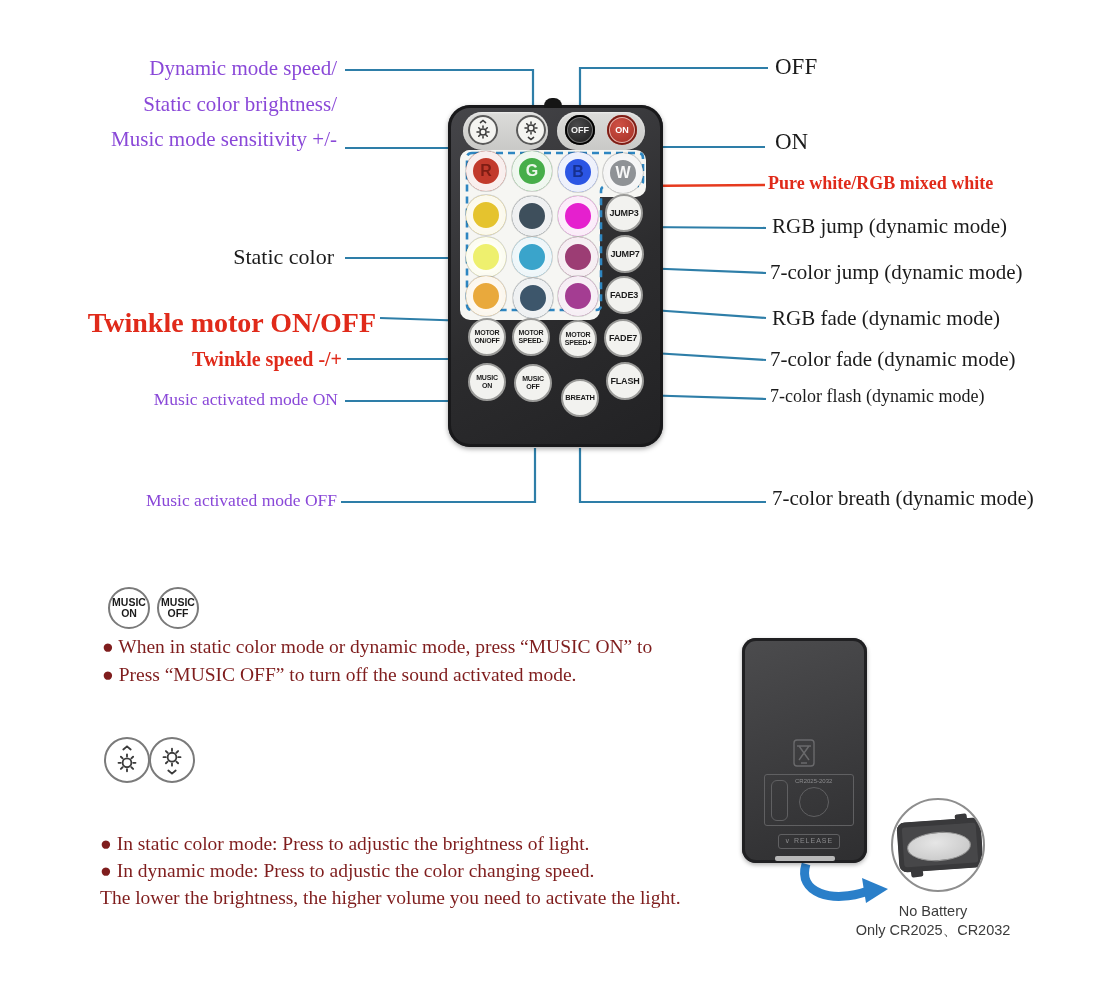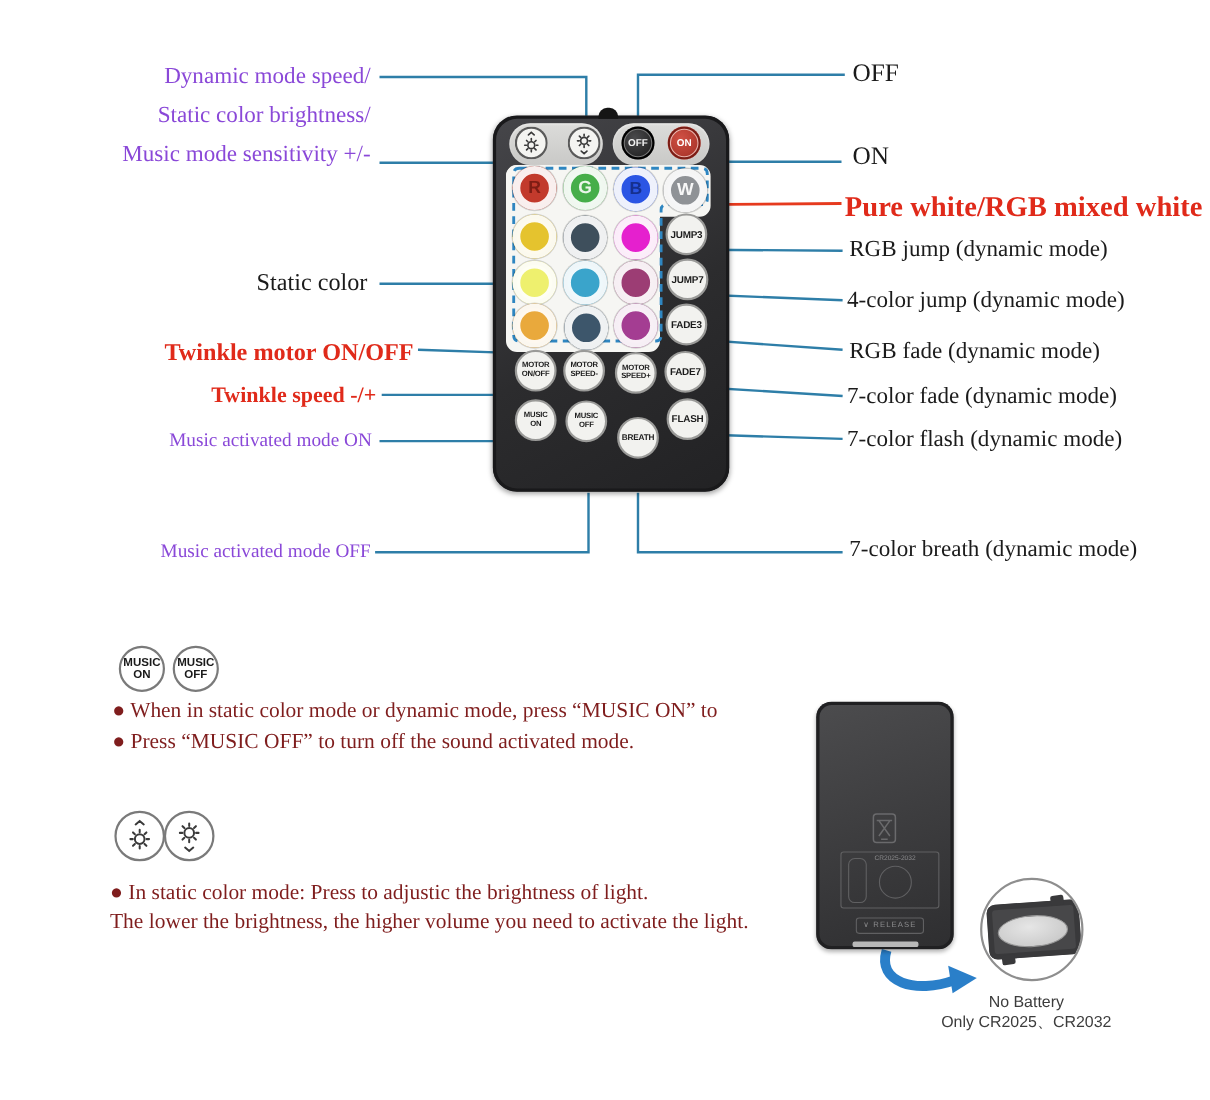--- a/index.html
+++ b/index.html
@@ -81,33 +81,33 @@
     <path d="M806,864 C797,893 832,904 868,891" stroke="#2a7fc9" stroke-width="9" fill="none"></path>
     <path d="M862,878 L888,889 L866,903 Z" fill="#2a7fc9"></path>
   </svg>
 
   <div class="lbl purple" style="right:763px;top:51px;font-size:21px;line-height:35.5px;text-align:right;">
     <div>Dynamic mode speed/</div>
     <div>Static color brightness/</div>
     <div>Music mode sensitivity +/-</div>
   </div>
   <div class="lbl" style="right:766px;top:244px;font-size:22px;">Static color</div>
-  <div class="lbl redlbl" style="right:724px;top:307px;font-size:22px;">Twinkle motor ON/OFF</div>
+  <div class="lbl redlbl" style="right:724px;top:307px;font-size:28px;">Twinkle motor ON/OFF</div>
   <div class="lbl redlbl" style="right:758px;top:348px;font-size:20px;">Twinkle speed -/+</div>
   <div class="lbl purple" style="right:762px;top:389px;font-size:17.5px;">Music activated mode ON</div>
   <div class="lbl purple" style="right:763px;top:490px;font-size:17.5px;">Music activated mode OFF</div>
 
   <div class="lbl" style="left:775px;top:54px;font-size:23px;">OFF</div>
   <div class="lbl" style="left:775px;top:129px;font-size:23px;">ON</div>
-  <div class="lbl redlbl" style="left:768px;top:173px;font-size:26px;">Pure white/RGB mixed white</div>
+  <div class="lbl redlbl" style="left:768px;top:173px;font-size:18px;">Pure white/RGB mixed white</div>
   <div class="lbl" style="left:772px;top:214px;font-size:21px;">RGB jump (dynamic mode)</div>
-  <div class="lbl" style="left:770px;top:260px;font-size:21px;">4-color jump (dynamic mode)</div>
+  <div class="lbl" style="left:770px;top:260px;font-size:21px;">7-color jump (dynamic mode)</div>
   <div class="lbl" style="left:772px;top:306px;font-size:21px;">RGB fade (dynamic mode)</div>
   <div class="lbl" style="left:770px;top:347px;font-size:21px;">7-color fade (dynamic mode)</div>
-  <div class="lbl" style="left:770px;top:386px;font-size:21px;">7-color flash (dynamic mode)</div>
+  <div class="lbl" style="left:770px;top:386px;font-size:18px;">7-color flash (dynamic mode)</div>
   <div class="lbl" style="left:772px;top:486px;font-size:21px;">7-color breath (dynamic mode)</div>
 
   <div id="remote">
     <div class="nub"></div>
 
     <div class="pillgroup" style="left:15px;top:7px;width:85px;"></div>
     <div class="pillgroup" style="left:109px;top:7px;width:88px;"></div>
 
     <div class="rbtn sunbtn" style="left:20px;top:10px;">
       <svg width="24" height="24" viewBox="0 0 24 24">
@@ -230,21 +230,22 @@
   <div class="infocircle" style="left:149px;top:737px;width:46px;height:46px;">
     <svg width="34" height="34" viewBox="0 0 24 24">
       <g stroke="#3a3a3a" stroke-width="1.3" fill="none" stroke-linecap="round">
         <circle cx="12" cy="10" r="3.1"></circle>
         <path d="M12 5.6V4 M12 14.4V16 M7.6 10H6 M18 10h-1.6 M8.9 6.9 7.7 5.7 M15.1 6.9l1.2-1.2 M8.9 13.1l-1.2 1.2 M15.1 13.1l1.2 1.2"></path>
         <path d="M9.4 19.4 L12 21.6 L14.6 19.4"></path>
       </g>
     </svg>
   </div>
   <div class="abs" style="left:100px;top:798px;">
-    <div class="noteline" style="line-height:27px;">● In static color mode: Press to adjustic the brightness of light.</div>
+    <div class="noteline" style="line-height:27px;margin-top:32px;">● In static color mode: Press to adjustic the brightness of light.</div>
+    <div class="noteline" style="line-height:27px;">● In dynamic mode: Press to adjustic the color changing speed.</div>
     <div class="noteline" style="line-height:27px;">The lower the brightness, the higher volume you need to activate the light.</div>
   </div>
 
   <div id="backremote">
 
     <svg class="abs" style="left:49px;top:100px;" width="26" height="34" viewBox="0 0 26 34">
       <g stroke="#6a6a6c" stroke-width="1.4" fill="none">
         <rect x="3" y="2" width="20" height="26" rx="3"></rect>
         <path d="M8 8 L18 22 M18 8 L8 22 M6 8 h14 M10 25 h6"></path>
       </g>

